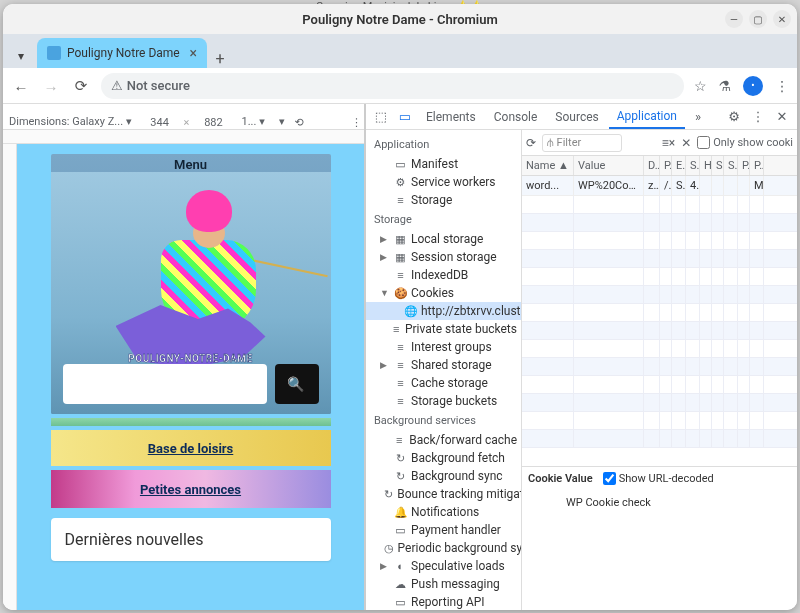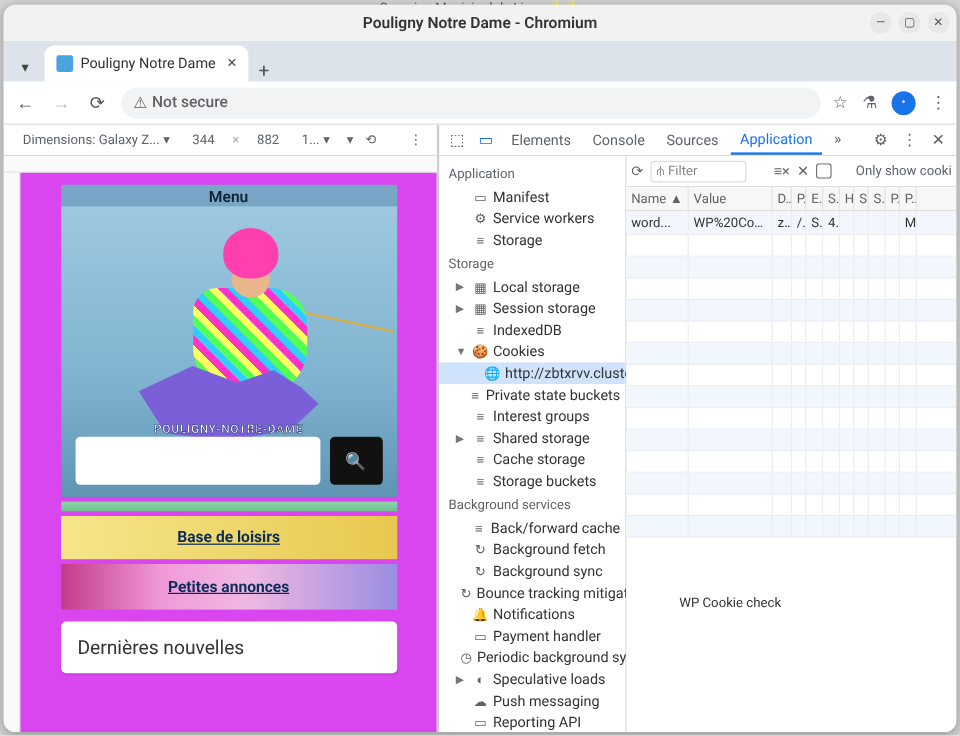--- a/index.html
+++ b/index.html
@@ -7,47 +7,47 @@
 .desktop { width: 800px; height: 613px; position: relative; }
 .bg-hint { position: absolute; top: 0; left: 50%; transform: translateX(-50%); font-size: 11px; color: #555; display: flex; align-items: center; gap: 2px; }
 .window { position: absolute; top: 4px; left: 3px; width: 794px; height: 606px; background: #fff; border-radius: 10px; box-shadow: 0 2px 10px rgba(0,0,0,.3); overflow: hidden; display: flex; flex-direction: column; }
 .titlebar { height: 30px; background: #f2f2f2; display: flex; align-items: center; justify-content: center; position: relative; border-radius: 10px 10px 0 0; }
 .titlebar .title { font-size: 13px; font-weight: 600; color: #333; }
 .titlebar .win-btns { position: absolute; right: 6px; display: flex; gap: 6px; }
 .wbtn { width: 18px; height: 18px; border-radius: 50%; background: #e8e8e8; display: flex; align-items: center; justify-content: center; font-size: 10px; color: #555; cursor: pointer; }
 .wbtn:last-child { background: #e8e8e8; }
 .tabstrip { height: 34px; background: #dde3ea; display: flex; align-items: flex-end; padding: 0 6px; }
 .newtab-left { width: 24px; height: 24px; display: flex; align-items: center; justify-content: center; margin-right: 4px; color: #444; cursor: pointer; }
-.tab { background: #ffffff; height: 30px; border-radius: 8px 8px 0 0; display: flex; align-items: center; padding: 0 10px; gap: 6px; min-width: 170px; font-size: 12px; }
+.tab { background: #7dd3fc; height: 30px; border-radius: 8px 8px 0 0; display: flex; align-items: center; padding: 0 10px; gap: 6px; min-width: 170px; font-size: 12px; }
 .tab .favicon { width: 14px; height: 14px; background: #4aa3df; border-radius: 2px; }
 .tab .tx { flex: 1; white-space: nowrap; overflow: hidden; text-overflow: ellipsis; }
 .tab .close { color: #555; cursor: pointer; font-size: 14px; }
 .newtab { width: 26px; display: flex; align-items: center; justify-content: center; font-size: 16px; color: #555; cursor: pointer; }
 .addrbar { height: 36px; border-bottom: 1px solid #ddd; display: flex; align-items: center; padding: 0 8px; gap: 10px; background: #fff; }
 .navbtn { width: 20px; text-align: center; font-size: 15px; color: #555; cursor: pointer; }
 .navbtn.dis { color: #bbb; }
 .addrfield { flex: 1; height: 26px; background: #f1f3f4; border-radius: 14px; display: flex; align-items: center; padding: 0 10px; gap: 6px; font-size: 13px; color: #333; }
 .notsec { display: flex; align-items: center; gap: 4px; font-weight: 500; color: #5f6368; }
 .addrtext { color: #5f6368; }
 .addricons { display: flex; gap: 12px; align-items: center; color: #5f6368; font-size: 14px; }
 .addricons span { cursor: pointer; }
 .avatar { width: 20px; height: 20px; border-radius: 50%; background: #1a73e8; color: #fff; font-size: 10px; display: flex; align-items: center; justify-content: center; }
 .content { flex: 1; display: flex; overflow: hidden; }
 
 
-.devtb { height: 26px; border-bottom: 1px solid #ddd; display: flex; align-items: center; padding: 0 12px; gap: 6px; font-size: 11px; color: #5f6368; background:#fff; }
+.devtb { height: 26px; border-bottom: 1px solid #ddd; display: flex; align-items: flex-end; padding: 0 2px; gap: 6px; font-size: 11px; color: #5f6368; background:#fff; }
 .devtb .sel { padding: 1px 4px; display:flex; align-items:center; gap:3px; }
 .devtb .dim { width: 36px; text-align: center; background:#fff; border:none; }
 .devtb .sep { color: #aaa; }
 
 .viewport { flex: 1; background: #fff; position: relative; overflow: hidden; }
 .vp-rulers-top { height: 14px; background: #fafafa; border-bottom: 1px solid #e0e0e0; }
 .vp-body { display: flex; height: calc(100% - 14px); }
 .vp-ruler-left { width: 14px; background: #fafafa; border-right: 1px solid #e0e0e0; }
-.vp-canvas { flex: 1; background: #d946ef; padding: 10px; display:flex; justify-content:center; overflow:hidden;}
+.vp-canvas { flex: 1; background: #7dd3fc; padding: 10px; display:flex; justify-content:center; overflow:hidden;}
 .phone { width: 280px; }
 
 
 .site-hero { height: 260px; background: linear-gradient(#7aa7c7,#5a8ab0); border-radius: 2px; position: relative; overflow:hidden; color:#fff; }
 .site-hero .menu { text-align: center; font-weight: 600; padding: 3px 0; color:#123; font-size:13px;}
 .hero-img { position:absolute; inset:18px 0 0 0; }
 .water { position:absolute; inset:0; background: linear-gradient(#9ec8e0 0%, #7fb3d0 60%, #5f94b3 100%); }
 .person { position:absolute; top:18px; left:80px; width:120px; height:150px; }
 .helmet { position:absolute; top:0; left:55px; width:46px; height:42px; background:#ff3fb0; border-radius:50% 50% 45% 45%; }
 .face { position:absolute; top:28px; left:62px; width:32px; height:30px; background:#e8b68a; border-radius:50%; }
@@ -80,21 +80,21 @@
 .dt-tree { width:156px; border-right:1px solid #ddd; overflow-y:auto; padding:4px 0; }
 .tree-sec { font-size:11px; color:#5f6368; padding:4px 8px; }
 .tree-item { display:flex; align-items:center; gap:4px; padding:2px 4px 2px 14px; color:#333; cursor:pointer; white-space:nowrap;}
 .tree-item.sel { background:#cfe3fc; }
 .tree-item .tw { width:10px; font-size:9px; color:#777;}
 .tree-item .ic { width:13px; text-align:center; color:#5f6368; font-size:11px;}
 .tree-item.sub2 { padding-left:38px; }
 .dt-main { flex:1; display:flex; flex-direction:column; }
 .dt-filterbar { height:26px; border-bottom:1px solid #ddd; display:flex; align-items:center; padding:0 4px; gap:6px; color:#5f6368;}
 .dt-filter { flex:0 0 auto; width:80px; border:1px solid #ddd; height:18px; border-radius:3px; padding:0 4px; display:flex; align-items:center; gap:3px; color:#888; font-size:11px;}
-.dt-only { font-size:11px; display:flex; align-items:center; gap:20px; white-space:nowrap; overflow:hidden;}
+.dt-only { font-size:11px; display:flex; align-items:center; gap:3px; white-space:nowrap; overflow:hidden;}
 .dt-table { flex:1; display:flex; flex-direction:column; position: relative;}
 .dt-thead { display:flex; border-bottom:1px solid #ddd; background:#f7f7f7; font-size:11px; color:#5f6368;}
 .dt-thead > div { padding:3px 4px; border-right:1px solid #e3e3e3; overflow:hidden; white-space:nowrap; text-overflow:ellipsis;}
 .c-name{width:52px;} .c-value{width:70px;} .c-d{width:16px;} .c-p{width:12px;} .c-e{width:14px;} .c-s{width:14px;} .c-h{width:12px;} .c-s2{width:12px;} .c-s3{width:14px;} .c-p2{width:12px;} .c-p3{width:14px;}
 .dt-row { display:flex; font-size:11px; color:#333; border-bottom:1px solid #eee;}
 .dt-row > div { padding:3px 4px; border-right:1px solid #eee; overflow:hidden; white-space:nowrap; text-overflow:ellipsis;}
 .dt-row.odd { background: #f3f7fd; }
 .dt-lines { flex:1; display:flex; flex-direction:column;}
 .dt-lines .l { height:18px; border-bottom:1px solid #ebedf5; display:flex;}
 .dt-lines .l.alt { background:#f2f6fd; }
@@ -571,19 +571,26 @@
                     <div class="c-e"></div>
                     <div class="c-s"></div>
                     <div class="c-h"></div>
                     <div class="c-s2"></div>
                     <div class="c-s3"></div>
                     <div class="c-p2"></div>
                     <div class="c-p3"></div>
                   </div>
               </div>
             </div>
+            <div class="dt-cvbar">
+              <span class="lbl">Cookie Value</span>
+              <label>
+                  <input type="checkbox" checked="" style="">
+                  <span>Show URL-decoded</span>
+                </label>
+            </div>
             <div class="dt-cvtext">WP Cookie check</div>
           </div>
         </div>
       </div>
     </div>
   </div>
 </div>
 
 </body></html>

